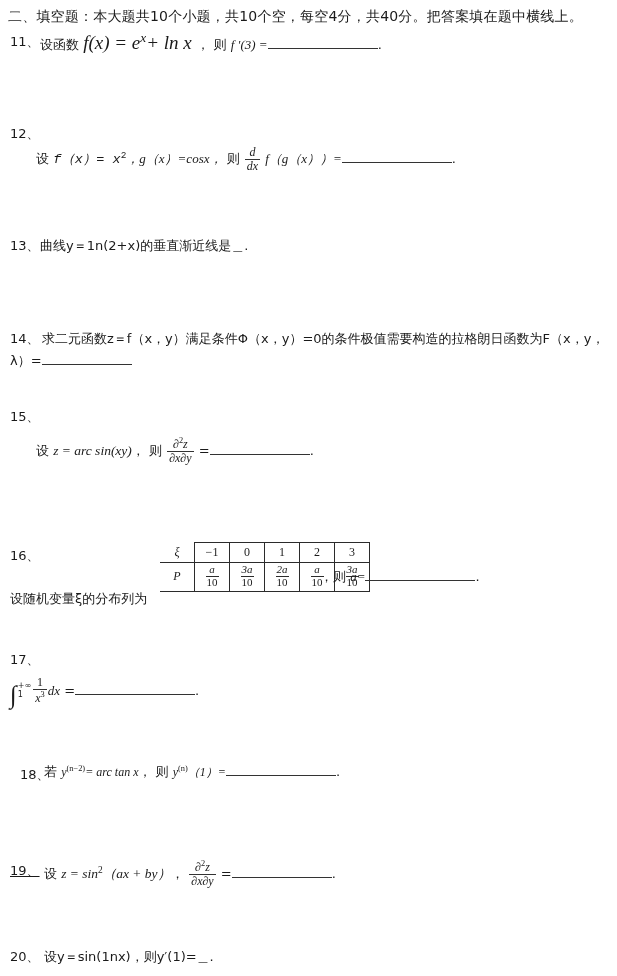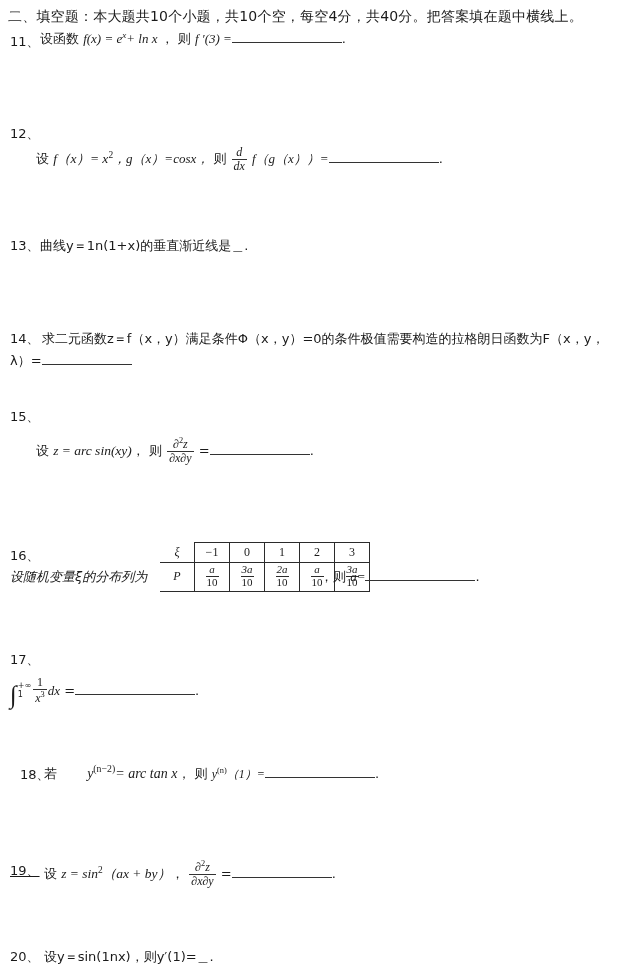--- a/index.html
+++ b/index.html
@@ -152,62 +152,62 @@
 </head>
 <body>
 
 <div class="page">
 
   <div class="section-head">二、填空题：本大题共10个小题，共10个空，每空4分，共40分。把答案填在题中横线上。</div>
 
   <div class="qnum" style="top:33px;">11、</div>
   <div class="qbody" style="top:30px;">
     <span class="cjk">设函数</span>
-    <span class="math" style="font-size:13px;">
+    <span class="math" style="font-size:19px;">
       <span>f(x) = e</span><sup class="exp">x</sup><span>+ ln x</span>
     </span><span class="cjk">，</span>
     <span class="cjk">则</span>
     <span class="math">f ′(3) =</span><span class="blank b110"></span><span>.</span>
   </div>
 
   <div class="qnum" style="top:125px;">12、</div>
   <div class="qbody" style="top:146px; left:36px;">
     <span class="cjk">设</span>
-    <span class="math" style="font-size:13.5px;"><span>f（x）= x</span><sup class="expn">2</sup></span><span class="math">，g（x）=cosx，</span>
+    <span class="math" style="font-size:13.5px;font-family:Liberation Mono, monospace;"><span>f（x）= x</span><sup class="expn">2</sup></span><span class="math">，g（x）=cosx，</span>
     <span class="cjk">则</span>
     <span class="frac">
       <span class="num mi">d</span>
       <span class="den mi">dx</span>
     </span>
     <span class="math">f（g（x））=</span><span class="blank b110"></span><span>.</span>
   </div>
 
   <div class="qnum" style="top:237px;">13、</div>
-  <div class="qbody" style="top:237px;">曲线y＝1n(1+x)的垂直渐近线是＿.</div>
+  <div class="qbody" style="top:237px;">曲线y＝1n(2+x)的垂直渐近线是＿.</div>
 
   <div class="qnum" style="top:330px;">14、</div>
   <div class="qbody" style="top:330px; left:42px; width:570px;">求二元函数z＝f（x，y）满足条件Φ（x，y）=0的条件极值需要构造的拉格朗日函数为F（x，y，</div>
   <div class="qbody" style="top:352px; left:10px;">
     <span>λ）=</span><span class="blank b90"></span>
   </div>
 
   <div class="qnum" style="top:408px;">15、</div>
   <div class="qbody" style="top:436px; left:36px;">
     <span class="cjk">设</span>
     <span class="math" style="font-size:13.5px;">z = arc sin(xy)</span><span class="cjk">，</span>
     <span class="cjk">则</span>
     <span class="frac">
       <span class="num pd"><span>∂</span><sup class="expn">2</sup><span>z</span></span>
       <span class="den pd">∂x∂y</span>
     </span>
     <span>=</span><span class="blank b100"></span><span>.</span>
   </div>
 
   <div class="qnum" style="top:531px;margin-top:16px;">16、</div>
-  <div class="qbody" style="top:568px; left:10px;font-style:italic;">
+  <div class="qbody" style="top:590px; left:10px;">
     <span class="cjk">设随机变量ξ的分布列为</span>
   </div>
   <div class="dist-wrap" style="position:absolute; left:160px; top:542px;">
     <table class="dist">
       <tbody>
           <tr>
         <td class="corner hdr">ξ</td>
         <td>−1</td>
         <td>0</td>
         <td>1</td>
@@ -232,21 +232,21 @@
 
   <div class="qnum" style="top:651px;">17、</div>
   <div class="qbody" style="top:676px; left:10px;">
     <span class="intsym">∫</span><span class="intlim"><span class="up">+∞</span><span class="lo">1</span></span><span class="frac"><span class="num mu">1</span><span class="den mi"><span>x</span><sup class="expn">3</sup></span></span><span class="mi">dx</span>
     <span>=</span><span class="blank b120"></span><span>.</span>
   </div>
 
   <div class="qnum" style="top:766px;margin-left:10px;">18、</div>
   <div class="qbody" style="top:763px; left:44px;">
     <span class="cjk">若</span>
-    <span class="math" style="font-size:14px;margin-left:26px;"><span>y</span><sup class="expn">(n−2)</sup><span>= arc tan x</span></span><span class="cjk">，</span>
+    <span class="math" style="font-size:12px;"><span>y</span><sup class="expn">(n−2)</sup><span>= arc tan x</span></span><span class="cjk">，</span>
     <span class="cjk">则</span>
     <span class="math" style="font-size:12px;"><span>y</span><sup class="expn">(n)</sup><span>（1）=</span></span><span class="blank b110"></span><span>.</span>
   </div>
 
   <div class="qnum" style="top:862px;text-decoration:underline;">19、</div>
   <div class="qbody" style="top:859px; left:44px;">
     <span class="cjk">设</span>
     <span class="math" style="font-size:13.5px;"><span>z = sin</span><sup class="expn">2</sup><span>（ax + by）</span></span><span class="cjk">，</span>
     <span class="frac">
       <span class="num pd"><span>∂</span><sup class="expn">2</sup><span>z</span></span>

